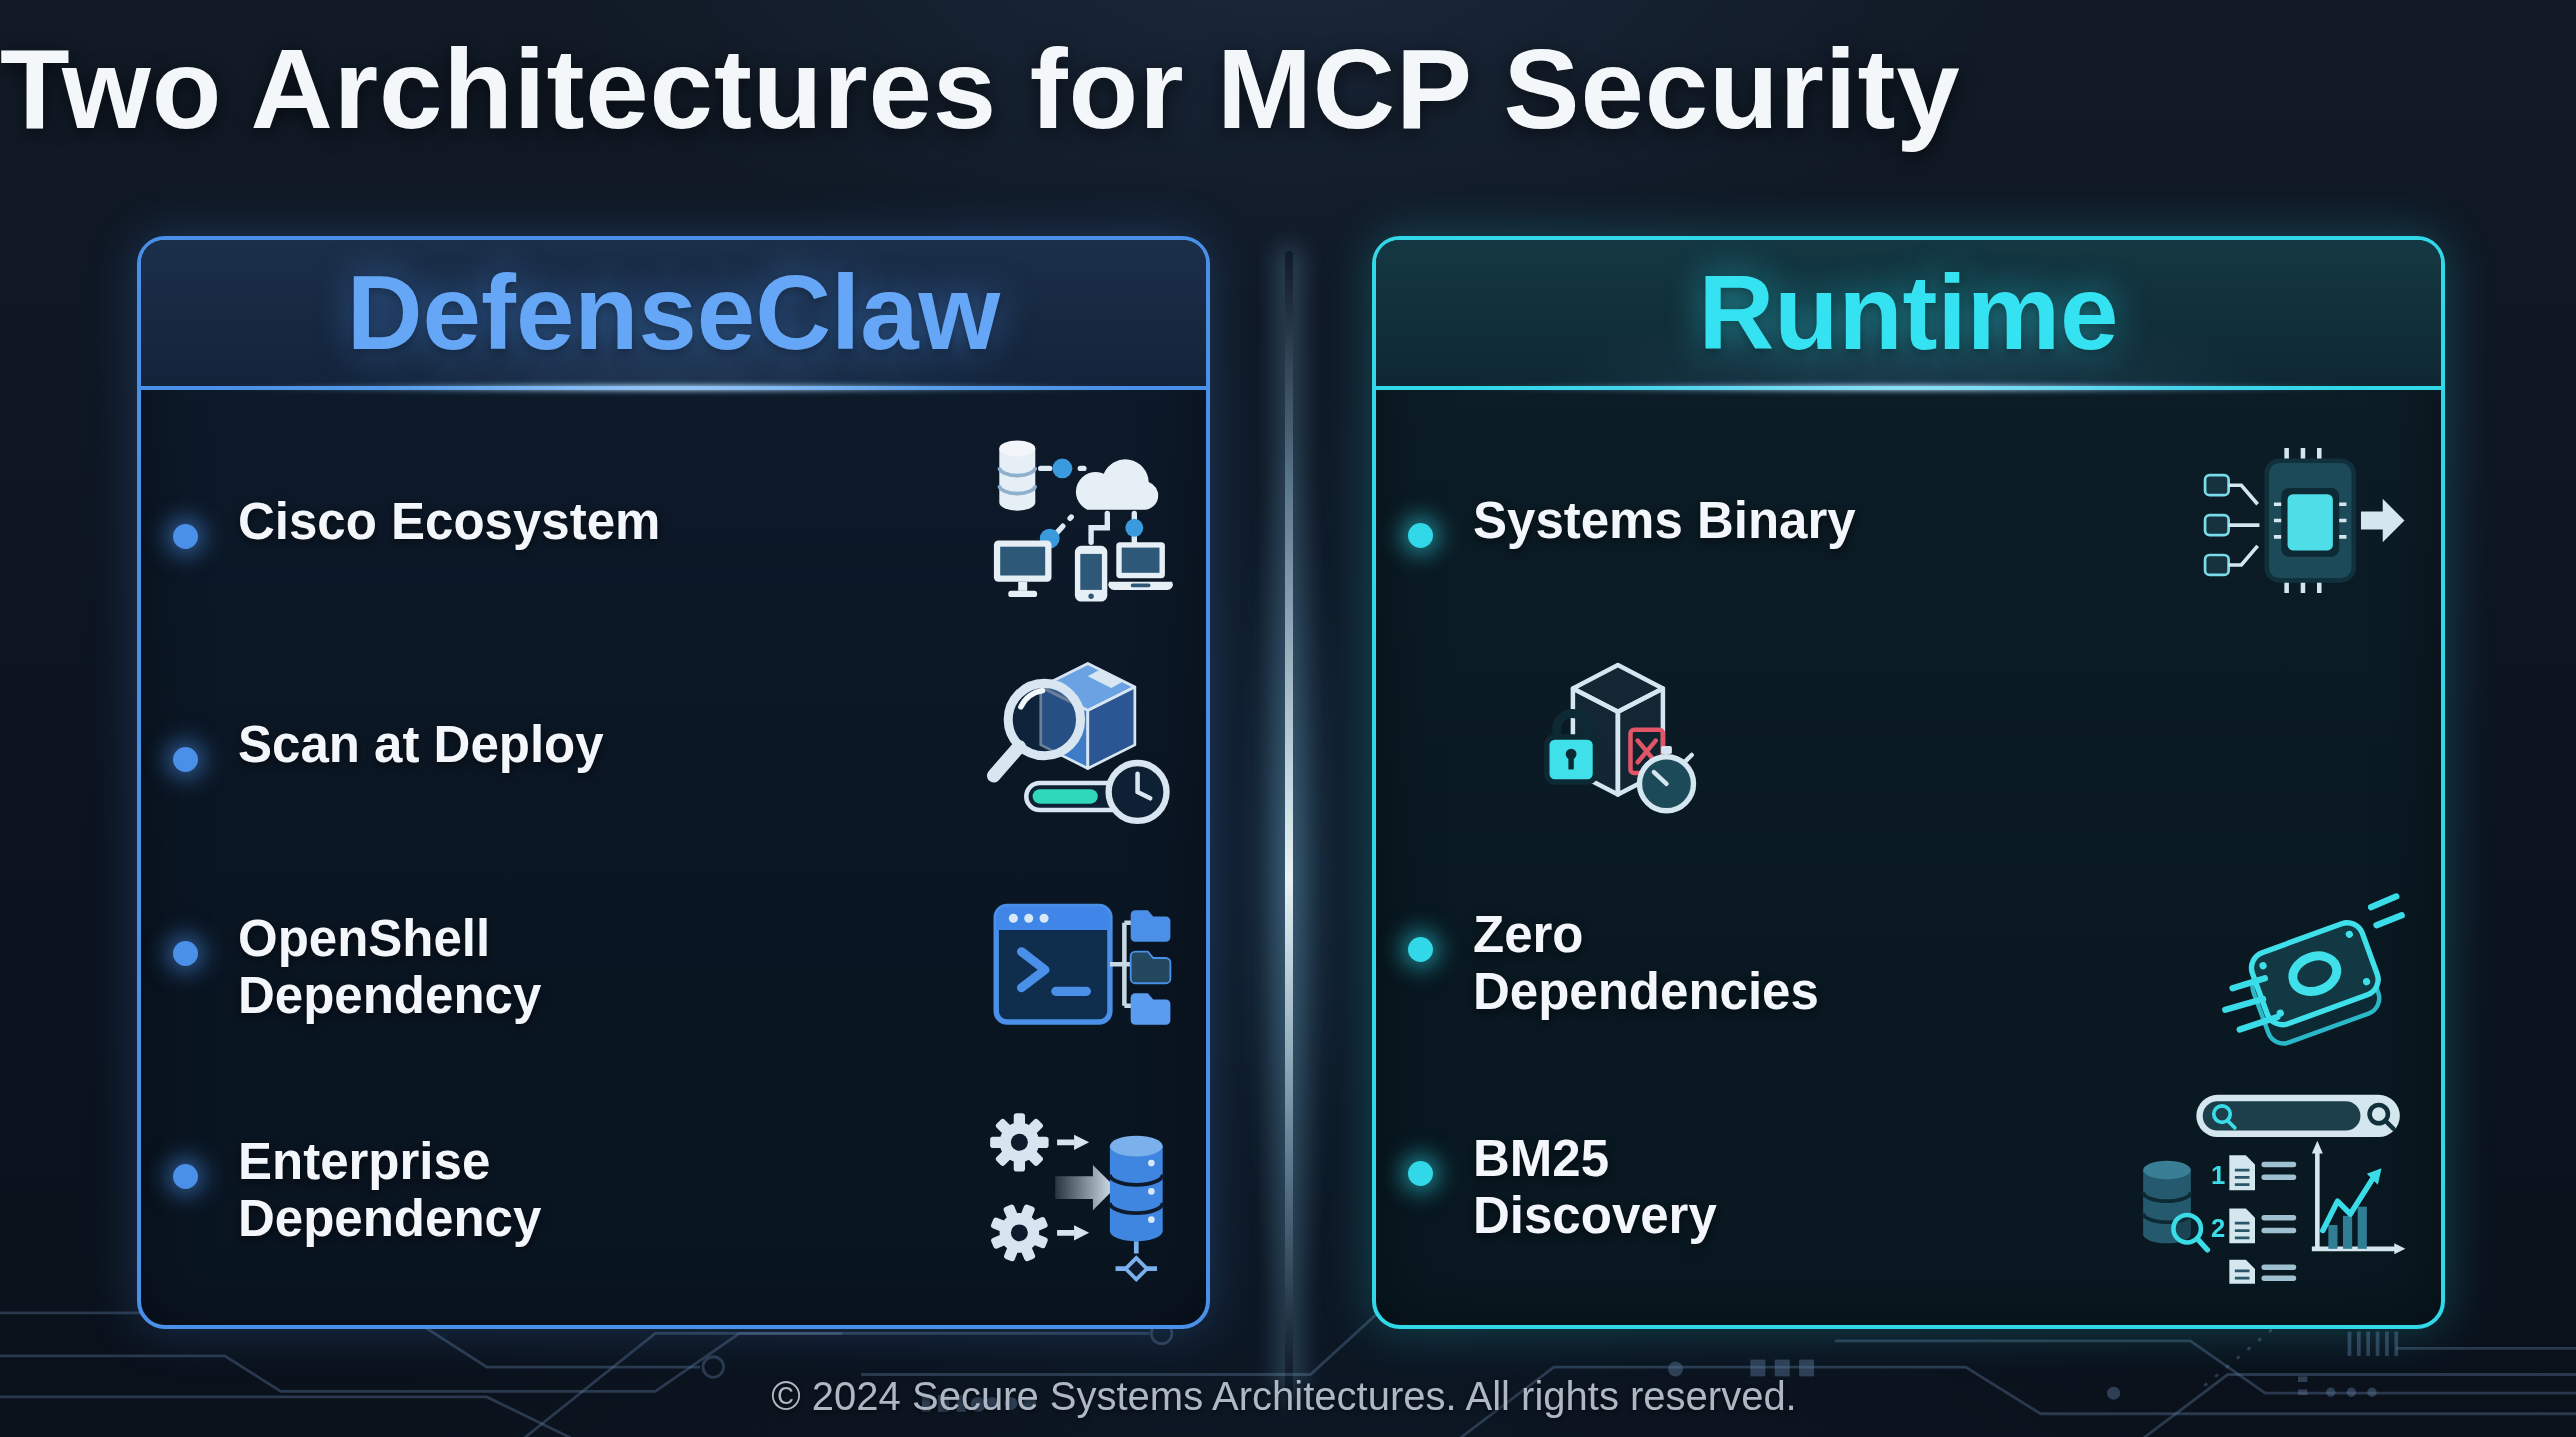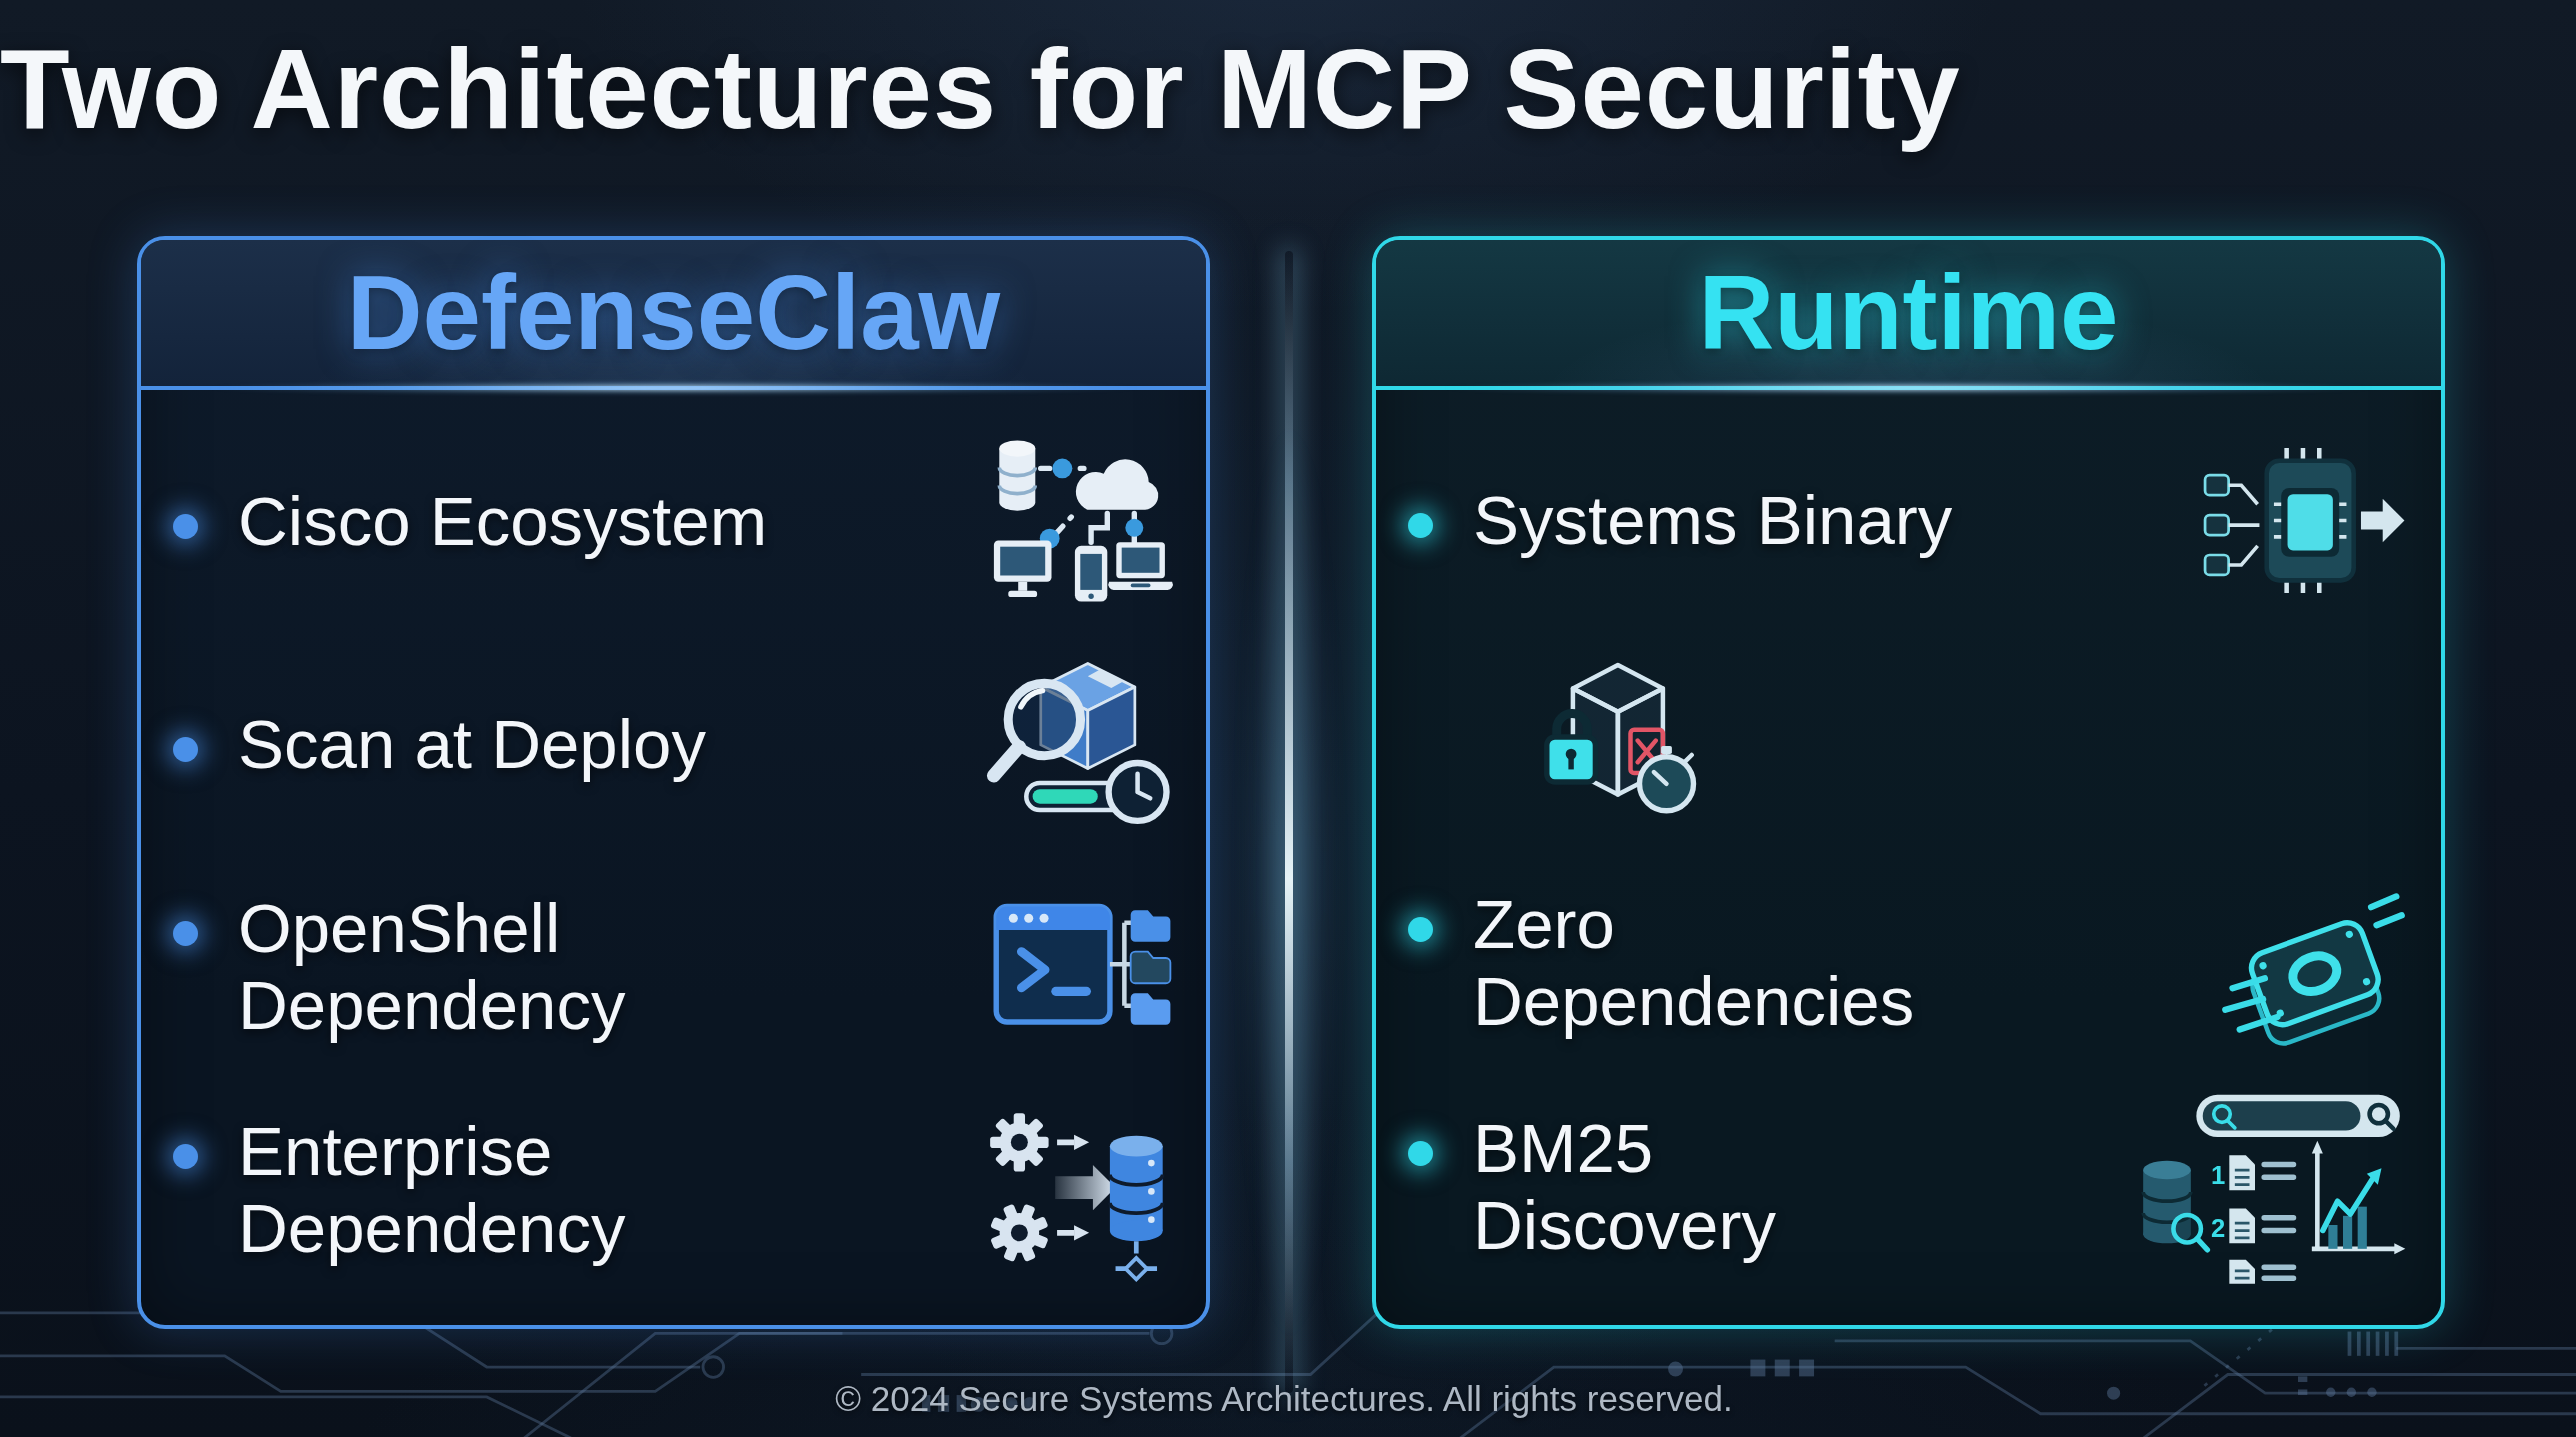--- a/index.html
+++ b/index.html
@@ -49,37 +49,37 @@
     padding:20.6px 32px 24px 32px;
   }
   .item{display:flex;align-items:center;}
   .text-wrap{flex:1;display:flex;align-items:flex-start;}
   .bullet{
     width:25px;height:25px;border-radius:50%;flex:none;margin:31px 40px 0 0;
     background:var(--accent);
     box-shadow:0 0 22.5px 6.6px var(--bullet-glow);
   }
   .label{
-    flex:1;font-size:69px;line-height:1.12;font-weight:normal;color:#f3f6fa;
+    flex:1;font-size:51px;line-height:1.12;font-weight:bold;color:#f3f6fa;
     white-space:pre-line;text-shadow:0 2.8px 9.4px rgba(0,0,0,0.6);
   }
   .icon{flex:none;width:300px;min-height:187px;display:flex;align-items:center;justify-content:flex-end;}
   .beam-glow{
     position:absolute;left:1224px;top:234px;width:131px;height:1179px;pointer-events:none;
     background:radial-gradient(50% 50% at 50% 55%,rgba(120,195,240,0.22),rgba(120,195,240,0.05) 58%,transparent 78%);
     filter:blur(7.5px);
   }
   .beam-core{
     position:absolute;left:1285px;top:251px;width:8.4px;height:1142px;border-radius:4.7px;pointer-events:none;
     background:linear-gradient(180deg,rgba(150,210,245,0) 0%,rgba(175,222,250,0.45) 20%,rgba(240,252,255,0.95) 55%,rgba(175,222,250,0.45) 80%,rgba(150,210,245,0) 100%);
     box-shadow:0 0 26px 4.7px rgba(140,210,245,0.35);
   }
   .footer{
     position:absolute;bottom:19px;left:0;right:8px;text-align:center;
-    font-size:35px;color:#aeb8c4;text-shadow:0 1.9px 5.6px rgba(0,0,0,0.6);
+    font-size:40px;color:#aeb8c4;text-shadow:0 1.9px 5.6px rgba(0,0,0,0.6);
   }
   .circuit{position:absolute;left:0;bottom:0;width:2576px;height:183px;pointer-events:none;}
 </style>
 </head>
 <body>
 
 <div class="stage">
 
   <svg class="circuit" viewBox="0 0 2752 196" preserveAspectRatio="none">
     <g fill="none" stroke="#5b7699" stroke-opacity="0.40" stroke-width="3">

